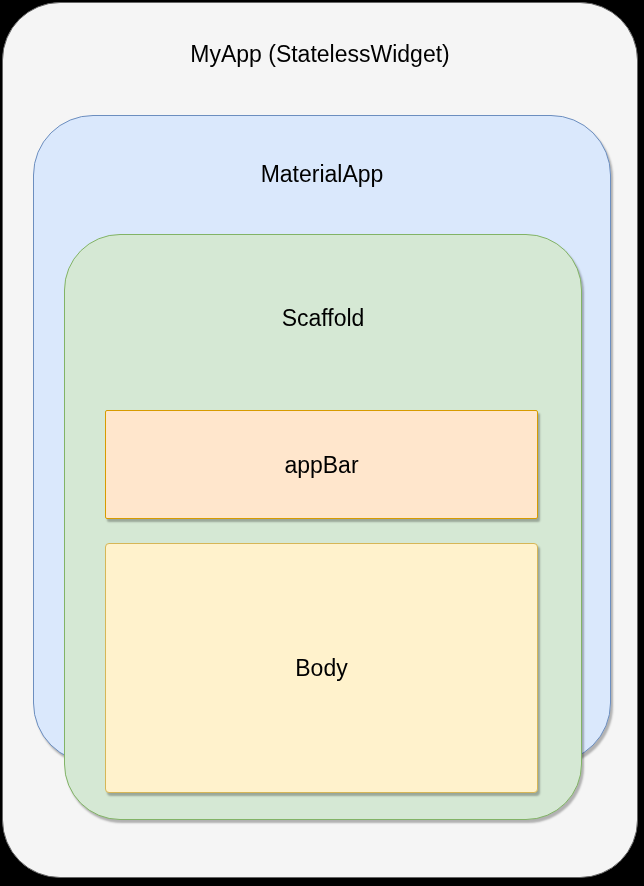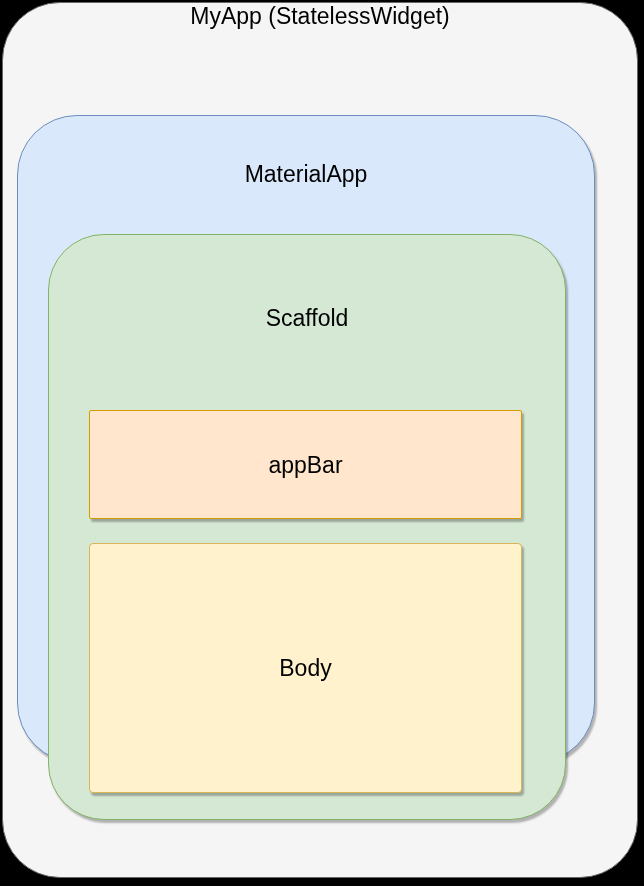--- a/index.html
+++ b/index.html
@@ -31,24 +31,24 @@
     color: #000000;
   }
   
   .myapp {
     left: 2px;
     top: 2px;
     width: 636px;
     height: 876px;
     border-radius: 58px;
   }
-  .myapp > .node-label { }
+  .myapp > .node-label { padding-top: 38px; }
   
   .materialapp {
-    left: 14px;
+    left: 30px;
     top: 112px;
     width: 578px;
     height: 648px;
     border-radius: 60px;
   }
   .materialapp > .node-label { padding-top: 45px; }
   
   .scaffold {
     left: 30px;
     top: 118px;

